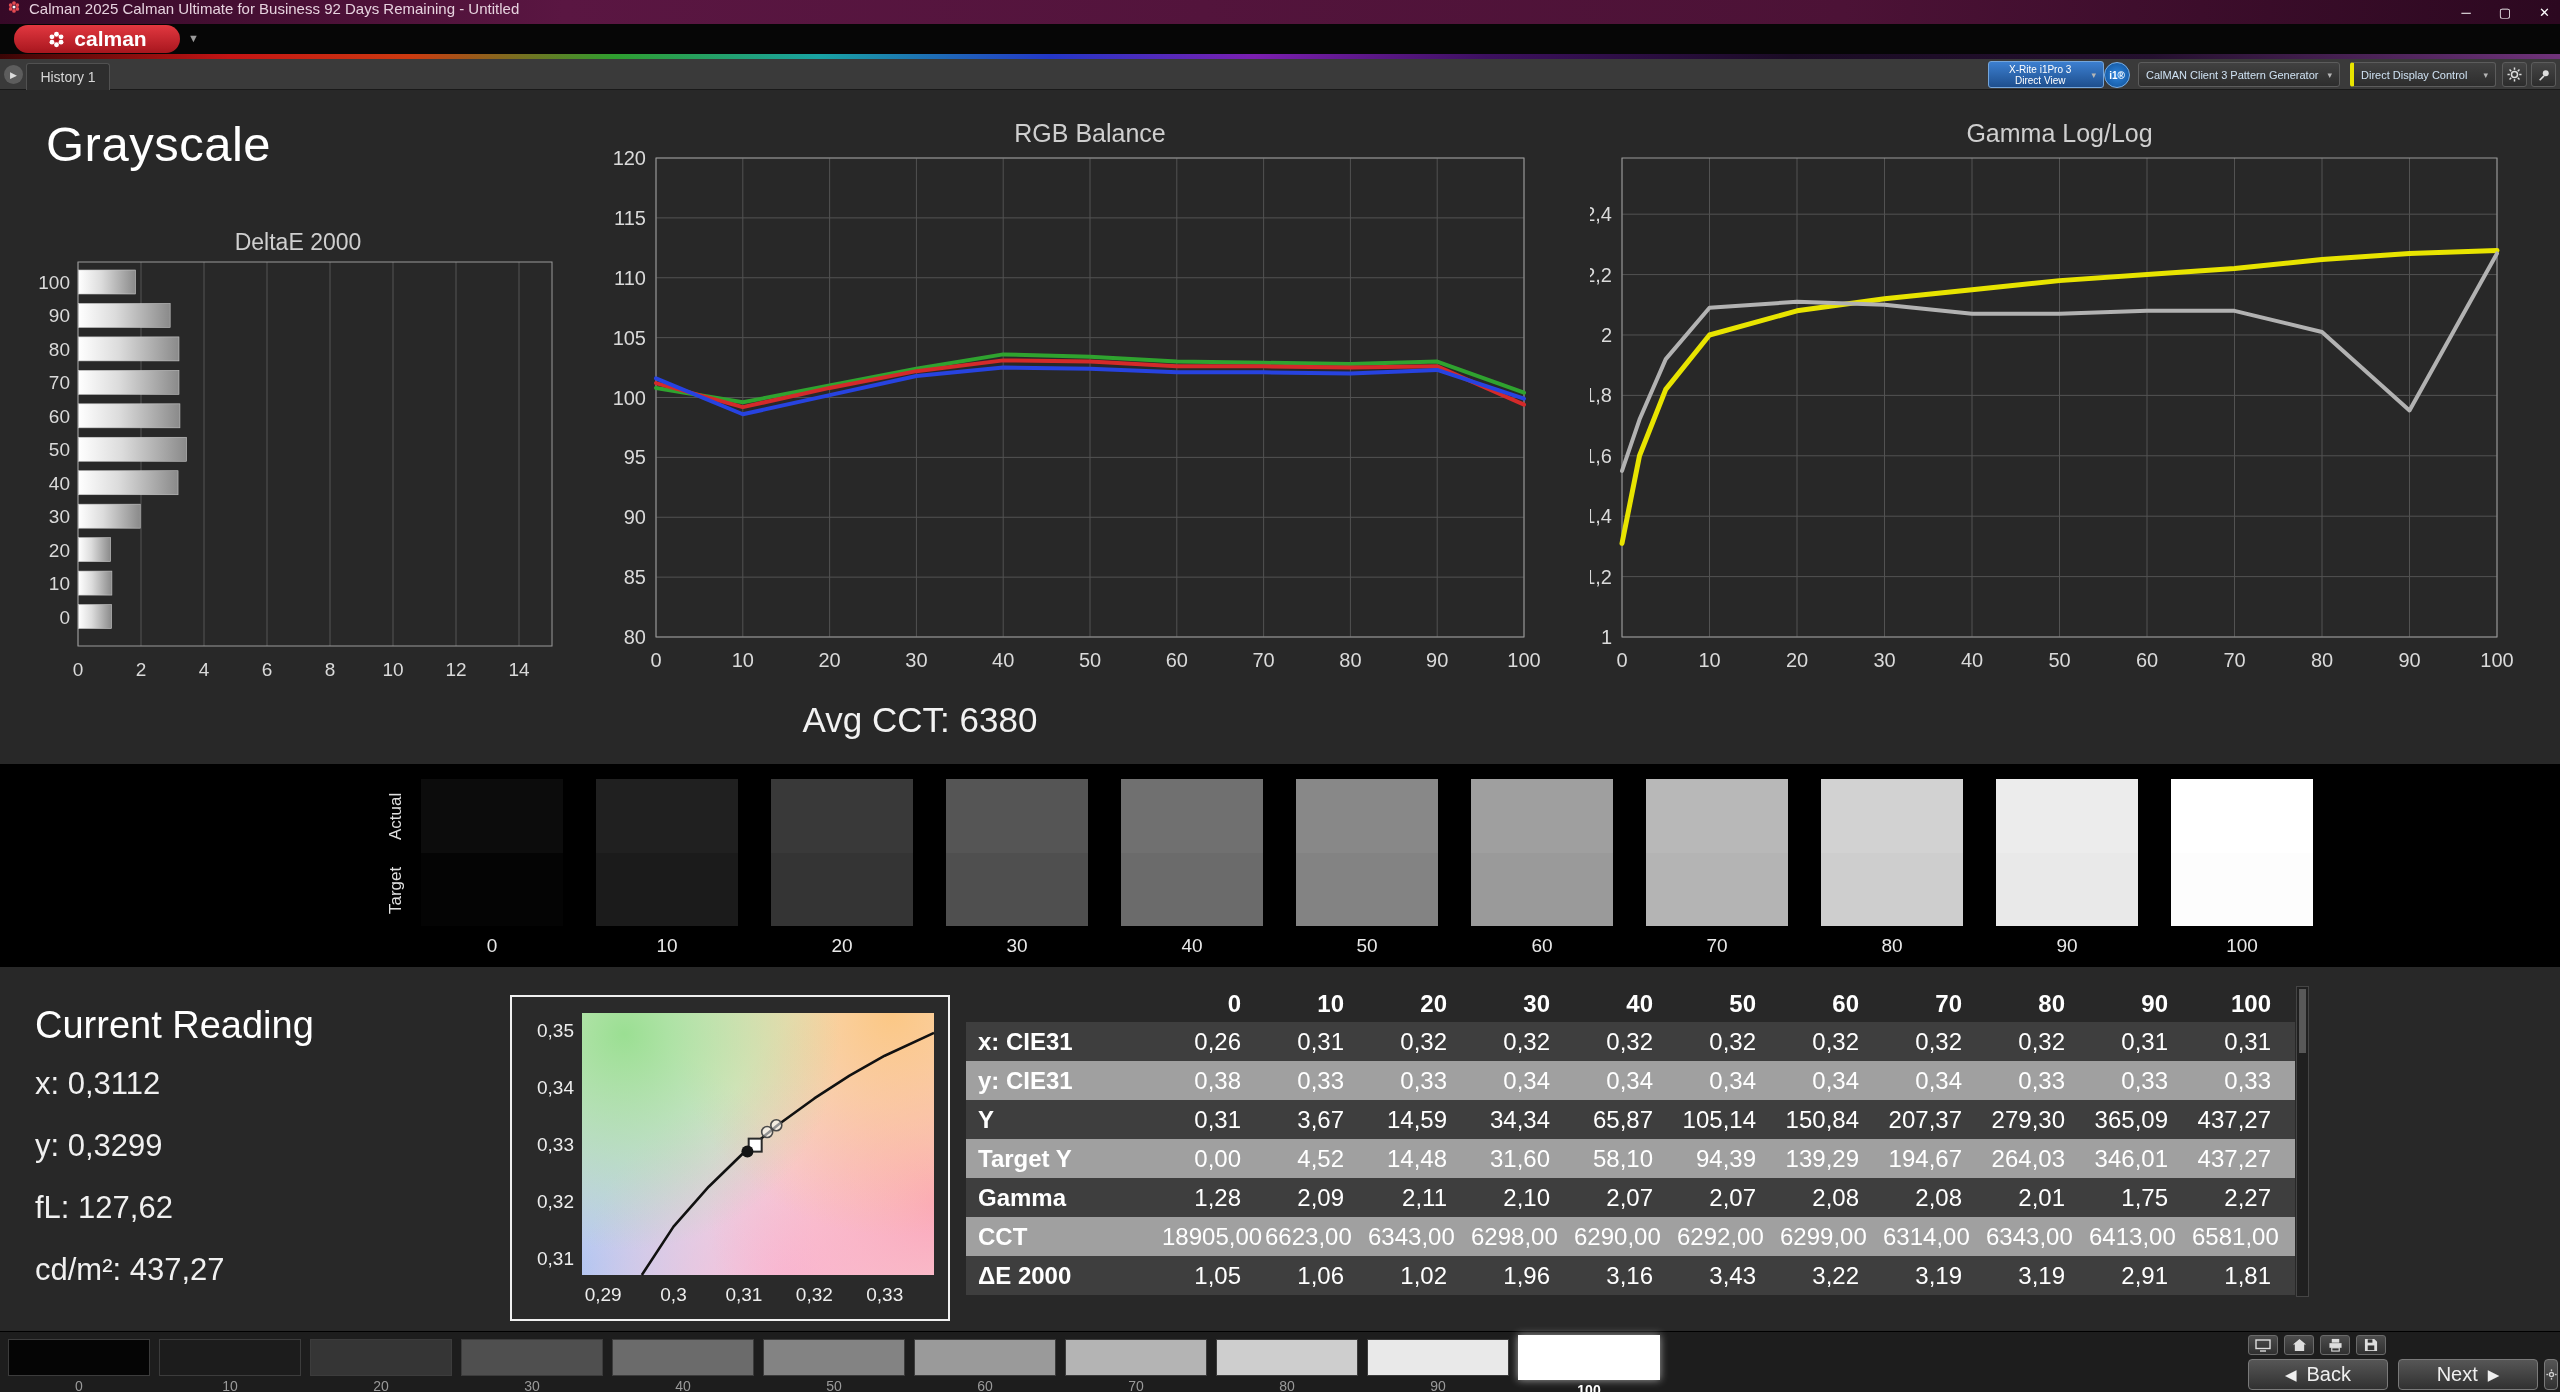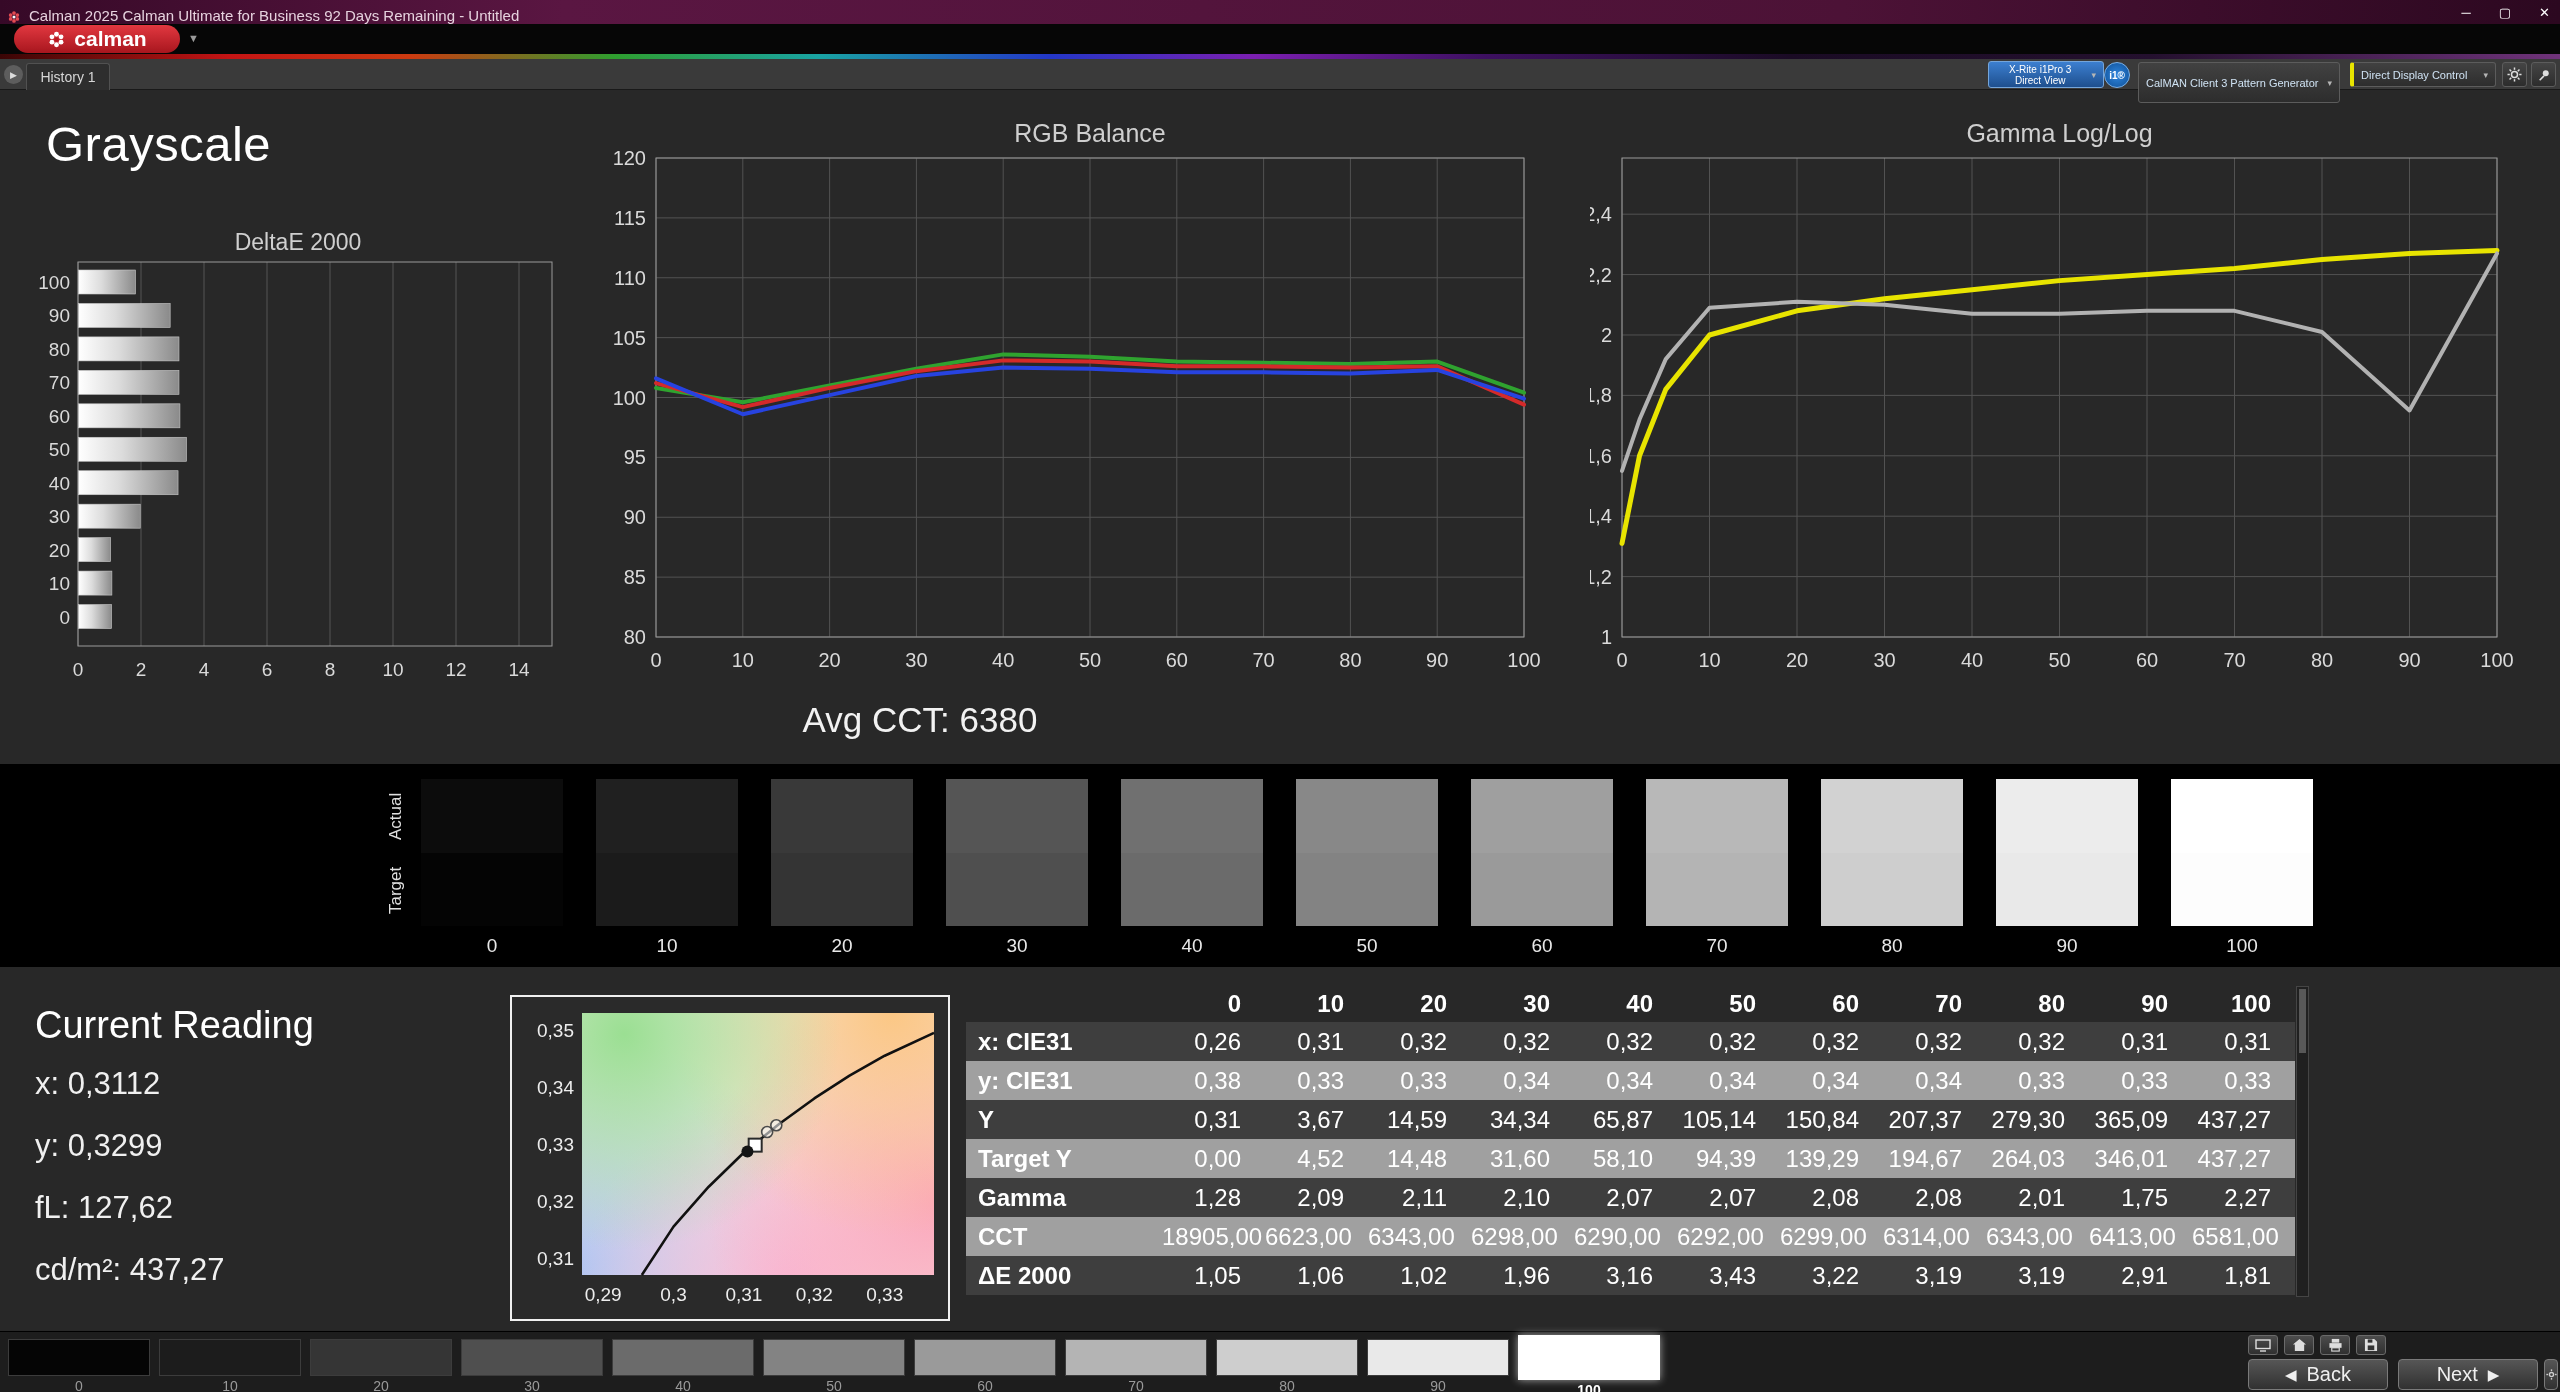--- a/index.html
+++ b/index.html
@@ -3,21 +3,21 @@
 <meta charset="utf-8">
 <style>
 *{margin:0;padding:0;box-sizing:border-box}
 html,body{background:#000;font-family:"Liberation Sans",sans-serif}
 .screen{position:relative;width:2560px;height:1392px;background:#282828;overflow:hidden}
 svg{font-family:"Liberation Sans",sans-serif}
 
 
 .titlebar{position:absolute;left:0;top:0;width:2560px;height:24px;
  background:linear-gradient(90deg,#360927,#5a1642 22%,#4c1236 72%,#2c0820);
- display:flex;align-items:flex-end;color:#e6d2de;font-size:15px}
+ display:flex;align-items:flex-start;color:#e6d2de;font-size:15px}
 .titlebar .tflower{margin:0 8px 0 7px;display:flex}
 .win-controls{position:absolute;right:10px;top:0;height:24px;display:flex;gap:28px;align-items:center;color:#fff;font-size:13px}
 .win-controls span{cursor:default}
 
 
 .menurow{position:absolute;left:0;top:24px;width:2560px;height:30px;background:#060606}
 .calman-pill{position:absolute;left:14px;top:1px;width:166px;height:28px;background:linear-gradient(#e23840,#a8161e);
  border-radius:14px;display:flex;align-items:center;justify-content:center;gap:8px;color:#fff;font-size:21px;font-weight:700}
 .pill-caret{position:absolute;left:188px;top:8px;color:#9a9a9a;font-size:11px}
 .rainbow{position:absolute;left:0;top:54px;width:2560px;height:5px;
@@ -147,21 +147,21 @@
     <div class="dd blue" style="left:1988px;top:2px;width:116px;height:27px">
       <div class="meter-lines">
         <span>X-Rite i1Pro 3</span>
         <span>Direct View</span>
       </div>
       <span class="caret">▾</span>
     </div>
     <div class="badge-i1">
       <span>i1®</span>
     </div>
-    <div class="dd" style="left:2138px;top:3px;width:202px;height:41px">
+    <div class="dd" style="left:2138px;top:3px;width:202px;height:25px">
       <span>CalMAN Client 3 Pattern Generator</span>
       <span class="caret">▾</span>
     </div>
     <div class="dd yellow-edge" style="left:2350px;top:3px;width:146px;height:25px">
       <span>Direct Display Control</span>
       <span class="caret">▾</span>
     </div>
     <div class="sq-btn" style="left:2502px;top:3px">
       <svg width="15" height="15" viewBox="0 0 16 16">
           <circle cx="8" cy="8" r="3.2" fill="none" stroke="#ddd" stroke-width="1.6"></circle>

